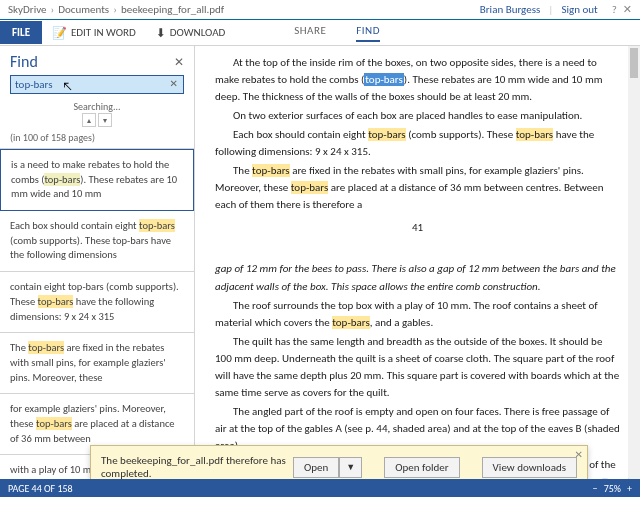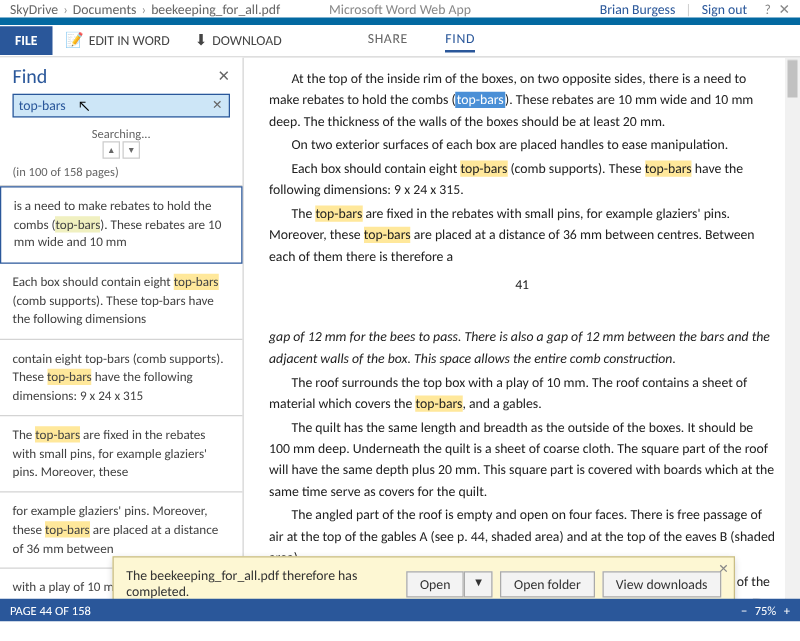--- a/index.html
+++ b/index.html
@@ -1,18 +1,18 @@
 <!DOCTYPE html>
 <html><head>
 <meta charset="utf-8">
 <style>
 * { box-sizing: border-box; margin: 0; padding: 0; font-family: "Segoe UI", Calibri, sans-serif; }
 body { width: 640px; height: 513px; overflow: hidden; background: #fff; font-size: 11px; color: #333; position: relative; }
 
-.breadcrumb { height: 20px; background: #fff; padding: 2px 8px; font-size: 11px; color: #666; border-bottom: 6px solid #0369a1; display: flex; align-items: center; gap: 4px; }
+.breadcrumb { height: 20px; background: #fff; padding: 2px 8px; font-size: 11px; color: #666; border-bottom: 1px solid #0369a1; display: flex; align-items: center; gap: 4px; }
 .breadcrumb .sep { color: #999; }
 .app-title { position: absolute; left: 50%; transform: translateX(-50%); color: #888; }
 .user-area { margin-left: auto; display: flex; gap: 8px; align-items: center; color: #2a579a; }
 .user-area .sep2 { color: #ccc; }
 .top-icons { display:flex; gap:6px; margin-left:6px; color:#888; }
 
 .toolbar { height: 26px; background: #fff; display: flex; align-items: center; border-bottom: 1px solid #d4d4d4; }
 .file-tab { background: #2a579a; color: #fff; padding: 5px 12px; font-size: 11px; font-weight: 600; }
 .tool-btn { padding: 5px 10px; font-size: 11px; color: #444; display: flex; align-items: center; gap: 4px; }
 .tool-btn .ico { font-size: 12px; }
@@ -41,42 +41,41 @@
 .hl-dim { background: #f0f0c0; }
 
 .doc { flex: 1; padding: 8px 20px 10px 20px; overflow-y: auto; font-family: "Times New Roman", serif; font-size: 11px; line-height: 1.55; color: #222; }
 .doc p { margin-bottom: 2px; text-indent: 18px; }
 .doc .noind { text-indent: 0; font-style: italic; }
 .doc .pagenum { text-align: center; margin: 6px 0 24px; text-indent: 0; }
 .selhl { background: #4a8fd6; color: #fff; padding: 0 1px; }
 
 .dl-bar { position: absolute; left: 90px; bottom: 24px; width: 498px; height: 44px; background: #fdf7d3; border: 1px solid #c9bd85; display: flex; align-items: center; padding: 4px 10px; box-shadow: 0 2px 6px rgba(0,0,0,0.2); }
 .dl-bar .msg { flex: 1; font-size: 11px; color: #333; }
-.dl-bar .btns { display: flex; gap: 6px; }
+.dl-bar .btns { display: flex; gap: 22px; }
 .dl-btn { background: #f3f3f3; border: 1px solid #aaa; padding: 3px 10px; font-size: 11px; color: #333; cursor: pointer; }
 .dl-open { display:flex; }
 .dl-open .drop { border-left:1px solid #aaa; padding:3px 6px; background:#f3f3f3; border-top:1px solid #aaa; border-right:1px solid #aaa; border-bottom:1px solid #aaa; font-size:9px; }
 .dl-close { position:absolute; right:4px; top:2px; font-size:10px; color:#888; cursor:pointer; }
 
 .statusbar { position: absolute; bottom: 16px; left: 0; right: 0; height: 18px; background: #2a579a; color: #fff; font-size: 10px; display: flex; align-items: center; padding: 0 8px; }
 .statusbar .right { margin-left: auto; display:flex; gap:6px; align-items:center; }
 .watermark { position: absolute; right: 10px; bottom: 22px; font-size: 14px; color: rgba(0,0,0,0.12); font-family: Arial; font-style: italic; font-weight:300; letter-spacing:0.5px; }
 .scrollbar-stub { position:absolute; right:0; top:46px; bottom:18px; width:12px; background:#f1f1f1; }
 .scrollbar-thumb { position:absolute; top:2px; width:8px; left:2px; height:30px; background:#c1c1c1; }
 </style>
 </head>
 <body>
 
 <div class="breadcrumb">
   <span>SkyDrive</span>
   <span class="sep">›</span>
   <span>Documents</span>
   <span class="sep">›</span>
   <span>beekeeping_for_all.pdf</span>
-  <span class="app-title">Microsoft Word Web App</span>
   <div class="user-area">
     <span>Brian Burgess</span>
     <span class="sep2">|</span>
     <span>Sign out</span>
     <span class="top-icons">
       <span>?</span>
       <span>✕</span>
     </span>
   </div>
 </div>

